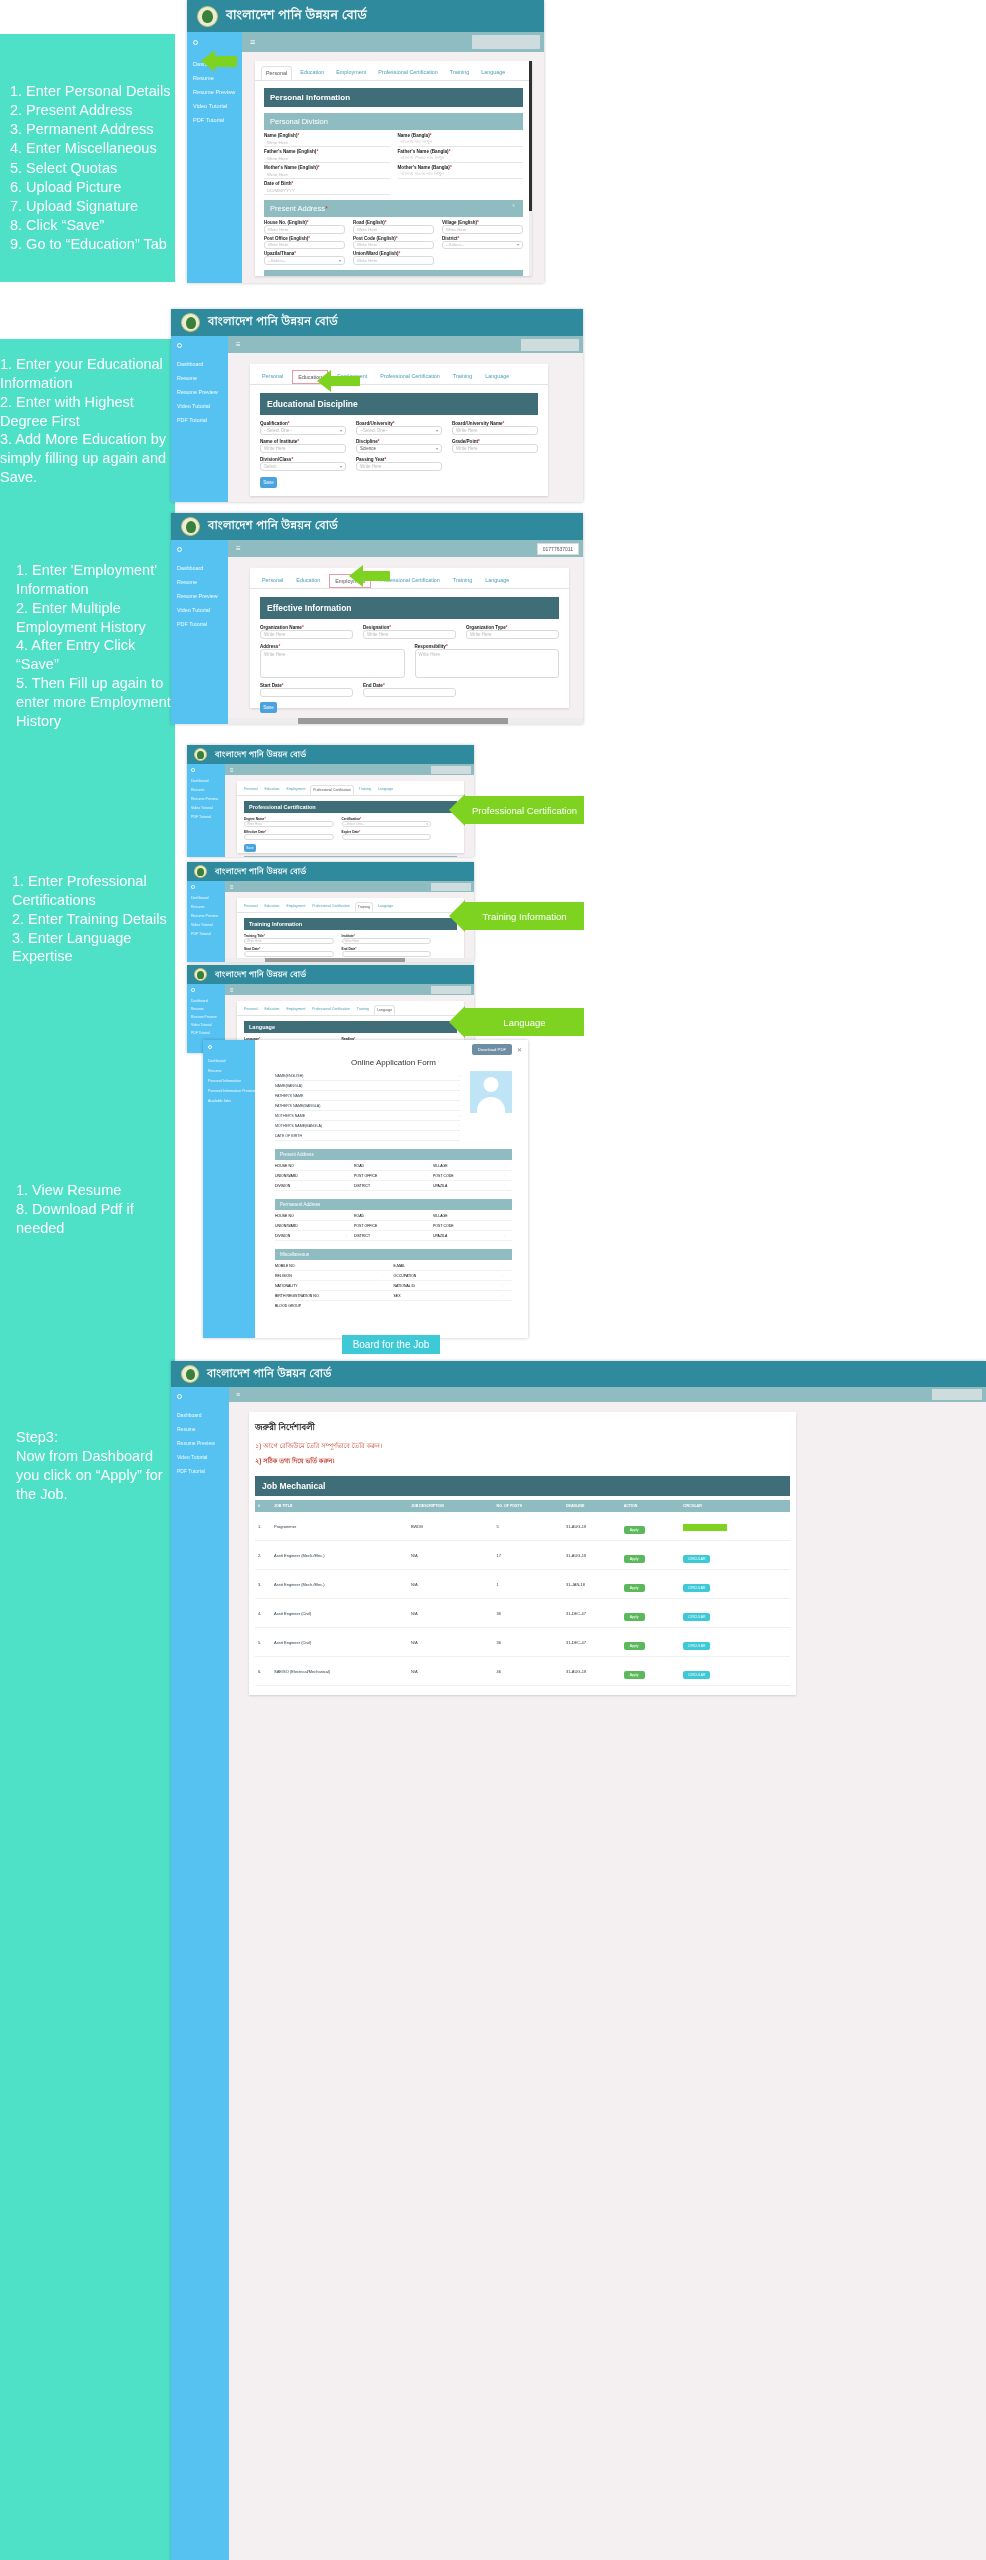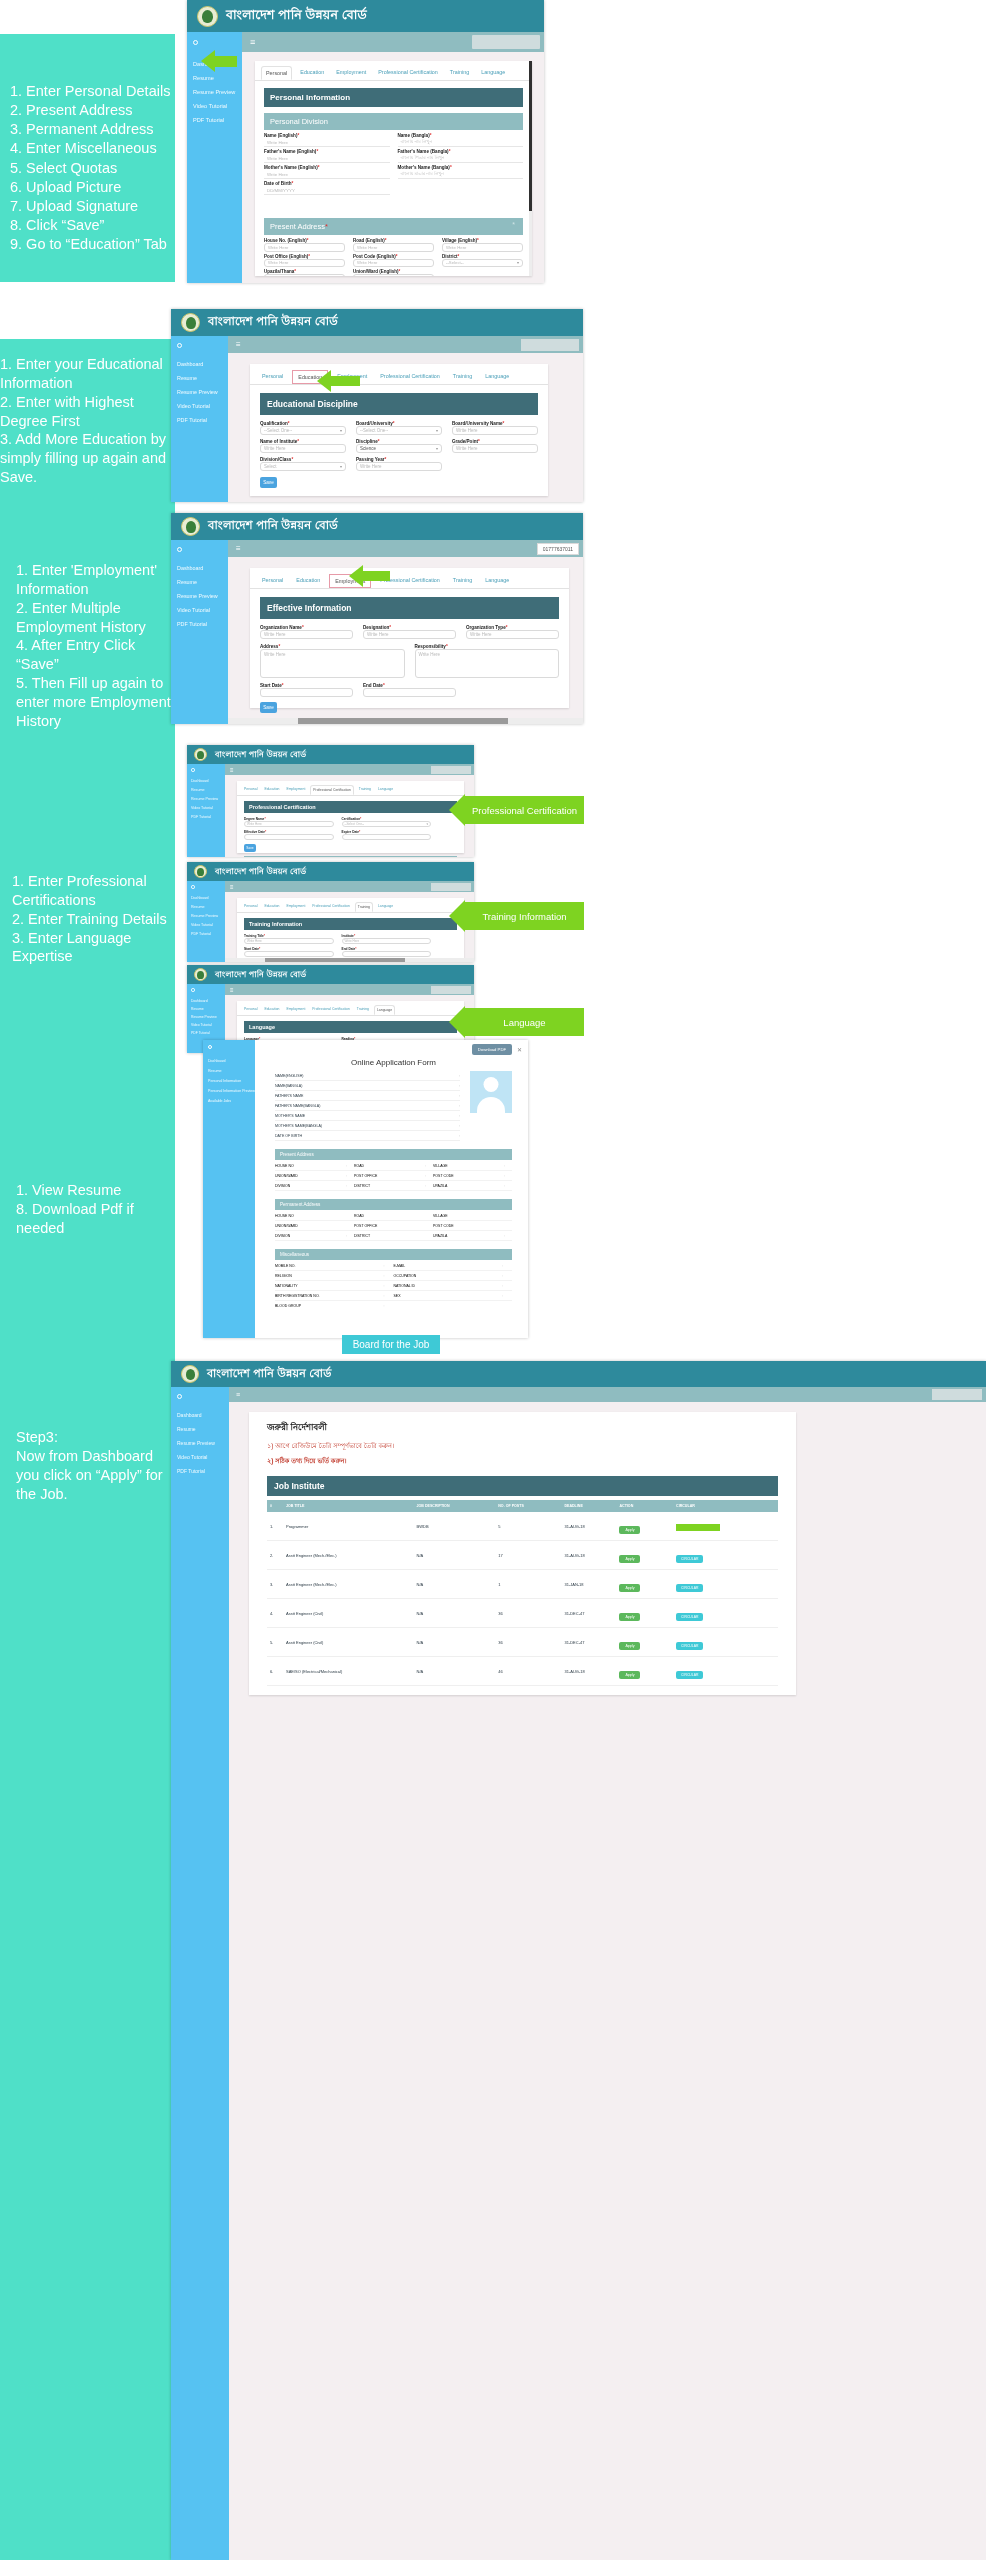--- a/index.html
+++ b/index.html
@@ -178,21 +178,21 @@
                 <div class="lbl" style="font-size:4.6px;"><span>Father's Name (Bangla)</span><span class="req">*</span></div>
                 <div class="inp line bn" style="font-size:4.4px;height:9px;padding:0 3px;">বাংলায় পিতার নাম লিখুন</div>
               </div>
               <div class="fld" style="margin-top:2px;">
                 <div class="lbl" style="font-size:4.6px;"><span>Mother's Name (Bangla)</span><span class="req">*</span></div>
                 <div class="inp line bn" style="font-size:4.4px;height:9px;padding:0 3px;">বাংলায় মাতার নাম লিখুন</div>
               </div>
             </div>
           </div>
 
-          <div class="sec-light" style="font-size:7.5px;padding:4px 6px;margin-top:23px;position:relative;">
+          <div class="sec-light" style="font-size:7.5px;padding:4px 6px;margin-top:5px;position:relative;">
             <span>Present Address</span><span style="color:#e03131;">*</span>
             <span style="position:absolute;right:8px;top:3px;color:#cfe3e5;font-size:7px;">*</span>
           </div>
           <div class="grid2" style="gap:8px;margin-top:3px;">
             <div class="col">
               <div class="fld">
                 <div class="lbl" style="font-size:4.5px;"><span>House No. (English)</span><span class="req">*</span></div>
                 <div class="inp" style="font-size:4.3px;height:8.5px;padding:0 3px;">Write Here</div>
               </div>
               <div class="fld" style="margin-top:2px;">
@@ -896,25 +896,25 @@
         <a style="font-size:5px;">Resume Preview</a>
         <a style="font-size:5px;">Video Tutorial</a>
         <a style="font-size:5px;">PDF Tutorial</a>
       </div>
     </div>
     <div class="content" style="background:#f4eff1;">
       <div class="topbar" style="height:15px;padding:0 4px;background:#8fbcc0;">
         <div class="hamb" style="font-size:7px;padding-left:3px;">≡</div>
         <div class="pill" style="width:50px;height:11px;"></div>
       </div>
-      <div class="card" style="margin:10px 190px 0 20px;min-height:210px;padding:9px 18px;">
+      <div class="card" style="margin:10px 190px 0 20px;min-height:210px;padding:9px 6px;">
         <div class="bn" style="font-size:8.5px;color:#222;font-weight:bold;">জরুরী নির্দেশাবলী</div>
         <div class="bn notice-red" style="font-size:6.5px;margin-top:6px;">১) আগে রেজিউমে তৈরি সম্পূর্ণভাবে তৈরি করুন।</div>
         <div class="bn notice-red" style="font-size:6.5px;margin-top:4px;font-weight:bold;">২) সঠিক তথ্য দিয়ে ভর্তি করুন।</div>
-        <div class="sec-dark" style="font-size:8.5px;padding:5px 7px;margin-top:9px;">Job Institute</div>
+        <div class="sec-dark" style="font-size:8.5px;padding:5px 7px;margin-top:9px;">Job Mechanical</div>
         <table class="tbl" style="margin-top:4px;">
           <tbody>
               <tr>
             <th style="font-size:3.6px;padding:4px 3px;width:16px;">#</th>
             <th style="font-size:3.6px;padding:4px 3px;">JOB TITLE</th>
             <th style="font-size:3.6px;padding:4px 3px;">JOB DESCRIPTION</th>
             <th style="font-size:3.6px;padding:4px 3px;">NO. OF POSTS</th>
             <th style="font-size:3.6px;padding:4px 3px;">DEADLINE</th>
             <th style="font-size:3.6px;padding:4px 3px;">ACTION</th>
             <th style="font-size:3.6px;padding:4px 3px;">CIRCULAR</th>

